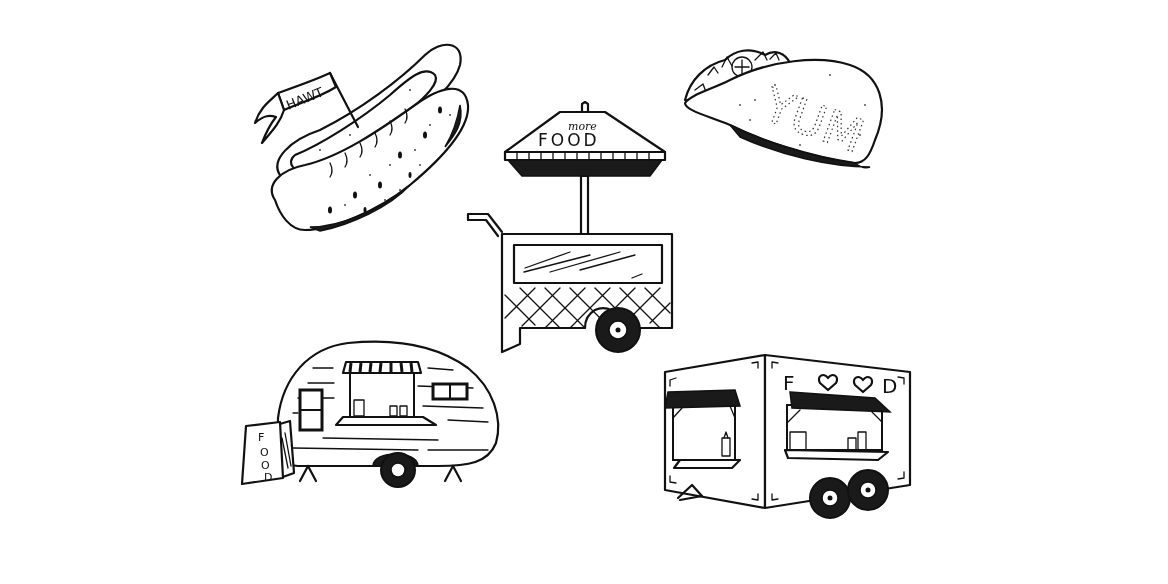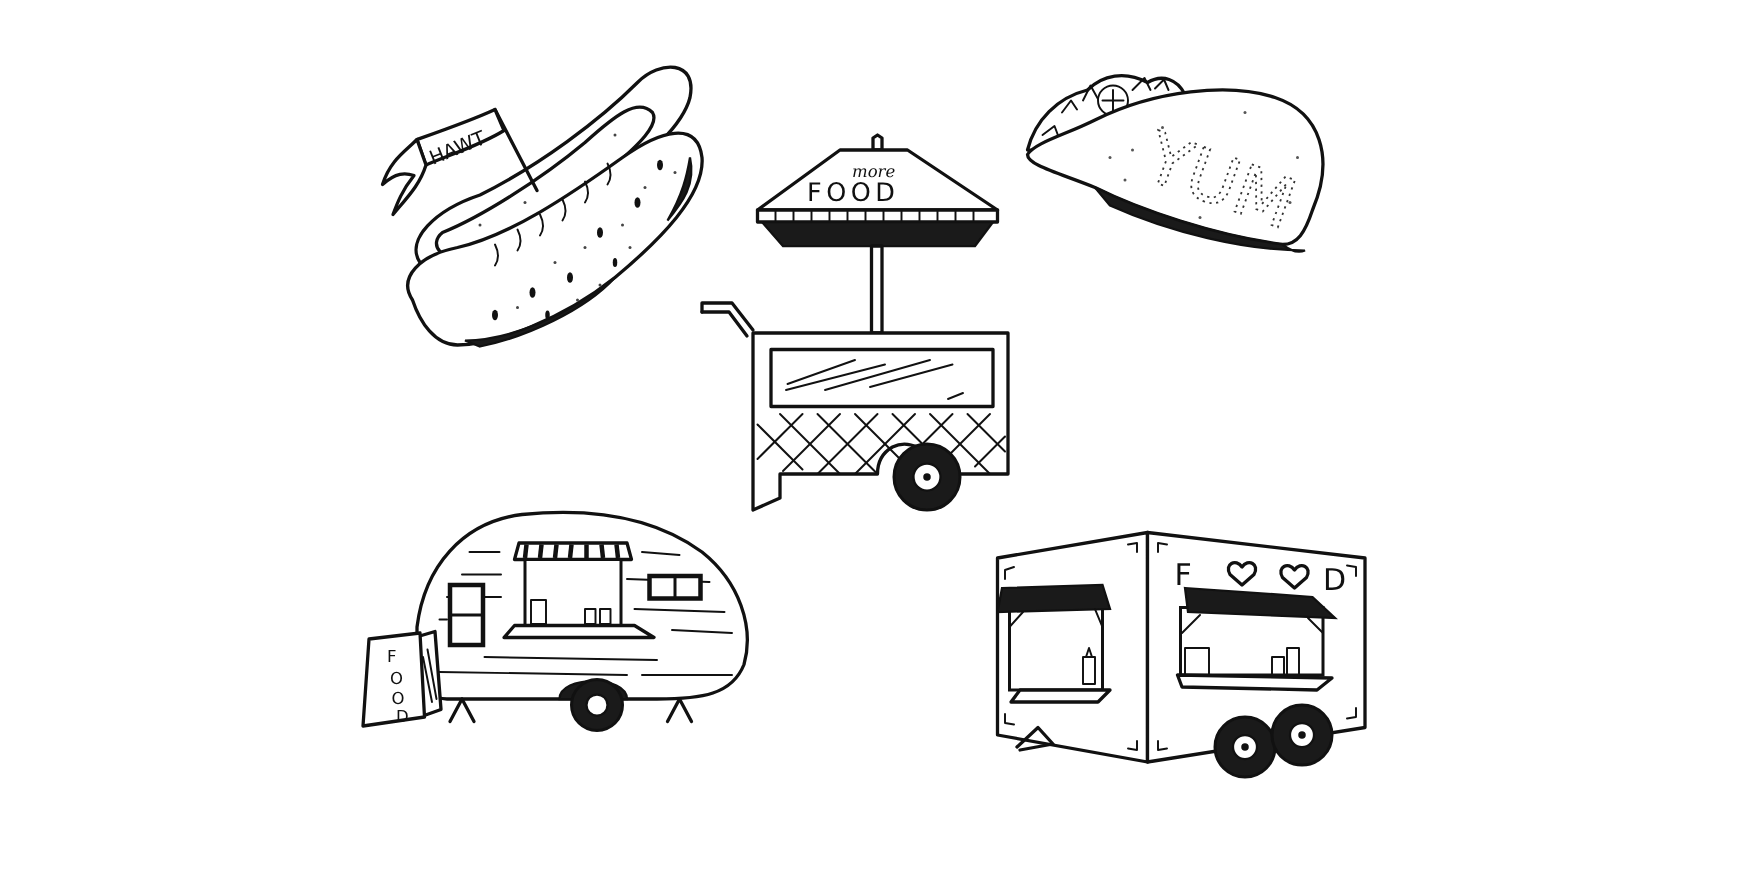--- a/index.html
+++ b/index.html
@@ -101,21 +101,21 @@
           <circle cx="185" cy="60" r="1"></circle>
         <circle cx="180" cy="90" r="1"></circle>
           <circle cx="95" cy="40" r="1"></circle>
           <circle cx="150" cy="30" r="1"></circle>
         <circle cx="120" cy="100" r="1"></circle>
           <circle cx="70" cy="75" r="1"></circle>
       </g>
     </svg>
   </div>
 
-  <div class="item" style="left:460px; top:88px; width:220px; height:260px;">
+  <div class="item" style="left:460px; top:100px; width:220px; height:260px;">
     <svg width="220" height="260" viewBox="0 0 220 260">
 
       <path class="fill-white" d="M122,4 l3,-2 l3,2 l0,8 l-6,0 Z"></path>
 
       <path class="fill-white" d="M100,12 L145,12 L205,52 L45,52 Z"></path>
 
       <rect class="fill-white" x="45" y="52" width="160" height="8"></rect>
       <g class="ink-thin">
         <line x1="57" y1="52" x2="57" y2="60"></line>
           <line x1="69" y1="52" x2="69" y2="60"></line>

